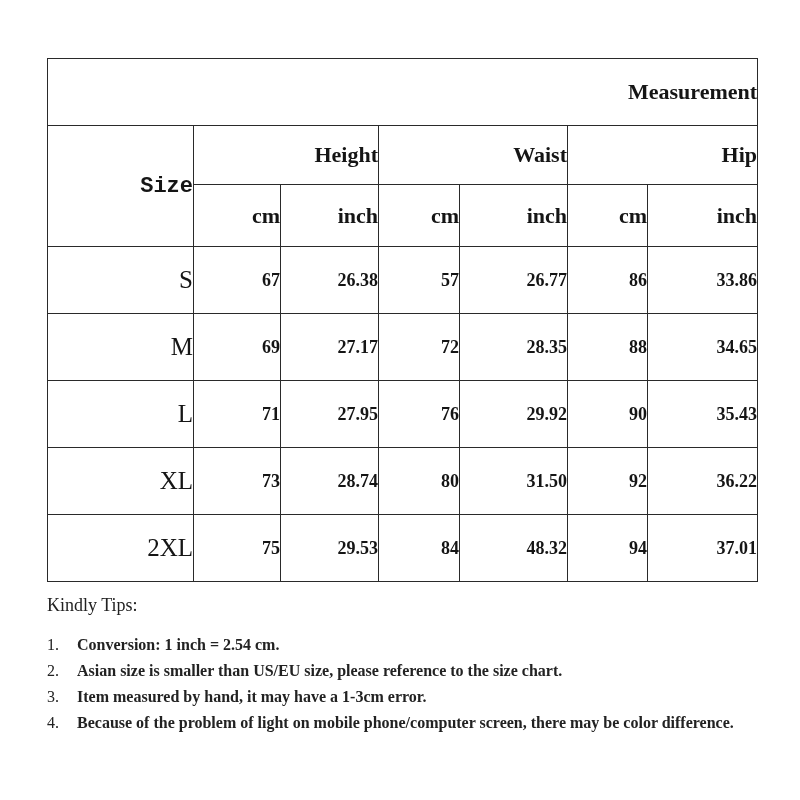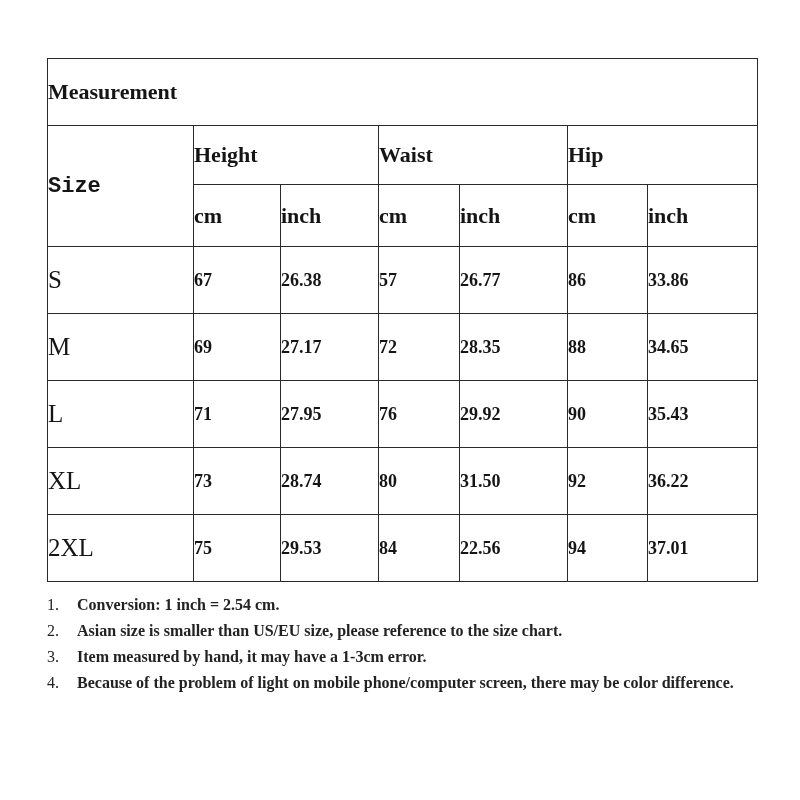--- a/index.html
+++ b/index.html
@@ -4,21 +4,21 @@
   <style>
     html, body { margin: 0; padding: 0; background: #ffffff; }
     body { width: 800px; height: 800px; position: relative; overflow: hidden; font-family: "Liberation Serif", "DejaVu Serif", serif; color: #111; }
     table.size-table {
       position: absolute; left: 47px; top: 58px;
       border-collapse: collapse; table-layout: fixed;
       width: 710px;
     }
     table.size-table td {
       border: 1.5px solid #2a2a2a;
-      text-align: left; vertical-align: middle;
+      text-align: right; vertical-align: middle;
       padding: 0; font-weight: bold; font-size: 22px;
       color: #151515;
     }
     td.title-cell { height: 66px; font-size: 22px; }
     td.size-head { font-size: 22px; font-family: Liberation Mono, monospace; }
     tr.group-row td { height: 58px; }
     tr.unit-row td { height: 61px; }
     tr.data-row td { height: 66px; font-size: 18px; }
     td.size-label { font-weight: normal !important; font-size: 25px !important; }
     .tips { position: absolute; left: 47px; top: 592px; width: 710px; }
@@ -93,28 +93,29 @@
       <td>80</td>
       <td>31.50</td>
       <td>92</td>
       <td>36.22</td>
     </tr>
     <tr class="data-row">
       <td class="size-label">2XL</td>
       <td>75</td>
       <td>29.53</td>
       <td>84</td>
-      <td>22.56</td>
+      <td>48.32</td>
       <td>94</td>
       <td>37.01</td>
     </tr>
   </tbody>
 </table>
 
 <div class="tips">
+  <div class="tips-title">Kindly Tips:</div>
   <ol class="tips-list">
     <li>
       <span class="num">1.</span>
       <span class="txt">Conversion: 1 inch = 2.54 cm.</span>
     </li>
     <li>
       <span class="num">2.</span>
       <span class="txt">Asian size is smaller than US/EU size, please reference to the size chart.</span>
     </li>
     <li>

